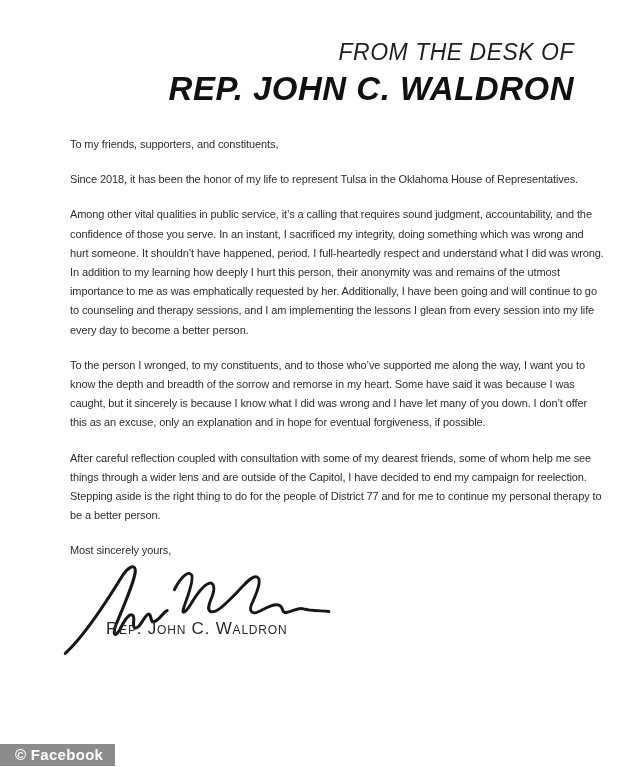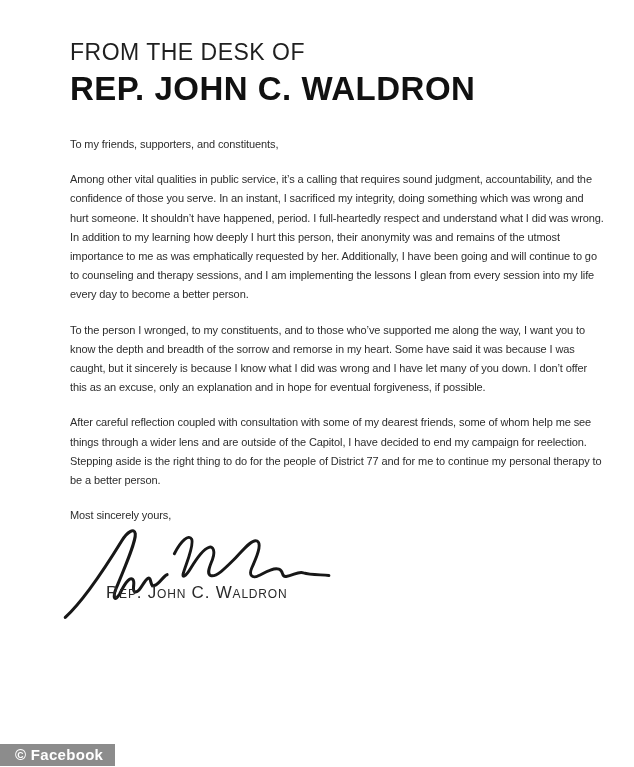--- a/index.html
+++ b/index.html
@@ -12,22 +12,23 @@
     height: 767px;
     overflow: hidden;
     position: relative;
     font-family: "Liberation Sans", sans-serif;
     color: #2d2d2d;
   }
   .letter {
     padding: 40px 60px 0 70px;
   }
   .letter-header {
-    text-align: left;
+    text-align: right;
     margin-bottom: 28px;
+    font-style: italic;
   }
   .header-line1 {
     font-size: 23px;
     font-weight: 500;
     letter-spacing: 0.5px;
     color: #1f1f1f;
     line-height: 24px;
   }
   .header-line2 {
     font-size: 33px;
@@ -88,20 +89,21 @@
 
 <div class="letter">
 
   <div class="letter-header">
     <div class="header-line1">FROM THE DESK OF</div>
     <div class="header-line2">REP. JOHN C. WALDRON</div>
   </div>
 
   <div class="body-text">
     <p>To my friends, supporters, and constituents,</p>
+    <p>Since 2018, it has been the honor of my life to represent Tulsa in the Oklahoma House of Representatives.</p>
     <p>Among other vital qualities in public service, it’s a calling that requires sound judgment, accountability, and the confidence of those you serve. In an instant, I sacrificed my integrity, doing something which was wrong and hurt someone. It shouldn’t have happened, period. I full-heartedly respect and understand what I did was wrong. In addition to my learning how deeply I hurt this person, their anonymity was and remains of the utmost importance to me as was emphatically requested by her. Additionally, I have been going and will continue to go to counseling and therapy sessions, and I am implementing the lessons I glean from every session into my life every day to become a better person.</p>
     <p>To the person I wronged, to my constituents, and to those who’ve supported me along the way, I want you to know the depth and breadth of the sorrow and remorse in my heart. Some have said it was because I was caught, but it sincerely is because I know what I did was wrong and I have let many of you down. I don’t offer this as an excuse, only an explanation and in hope for eventual forgiveness, if possible.</p>
     <p>After careful reflection coupled with consultation with some of my dearest friends, some of whom help me see things through a wider lens and are outside of the Capitol, I have decided to end my campaign for reelection.  Stepping aside is the right thing to do for the people of District 77 and for me to continue my personal therapy to be a better person.</p>
     <p class="closing">Most sincerely yours,</p>
   </div>
 
   <div class="signature-block">
     <svg class="signature-svg" viewBox="0 0 300 110" aria-hidden="true">
       <g fill="none" stroke="#171717" stroke-linecap="round" stroke-linejoin="round">
 

